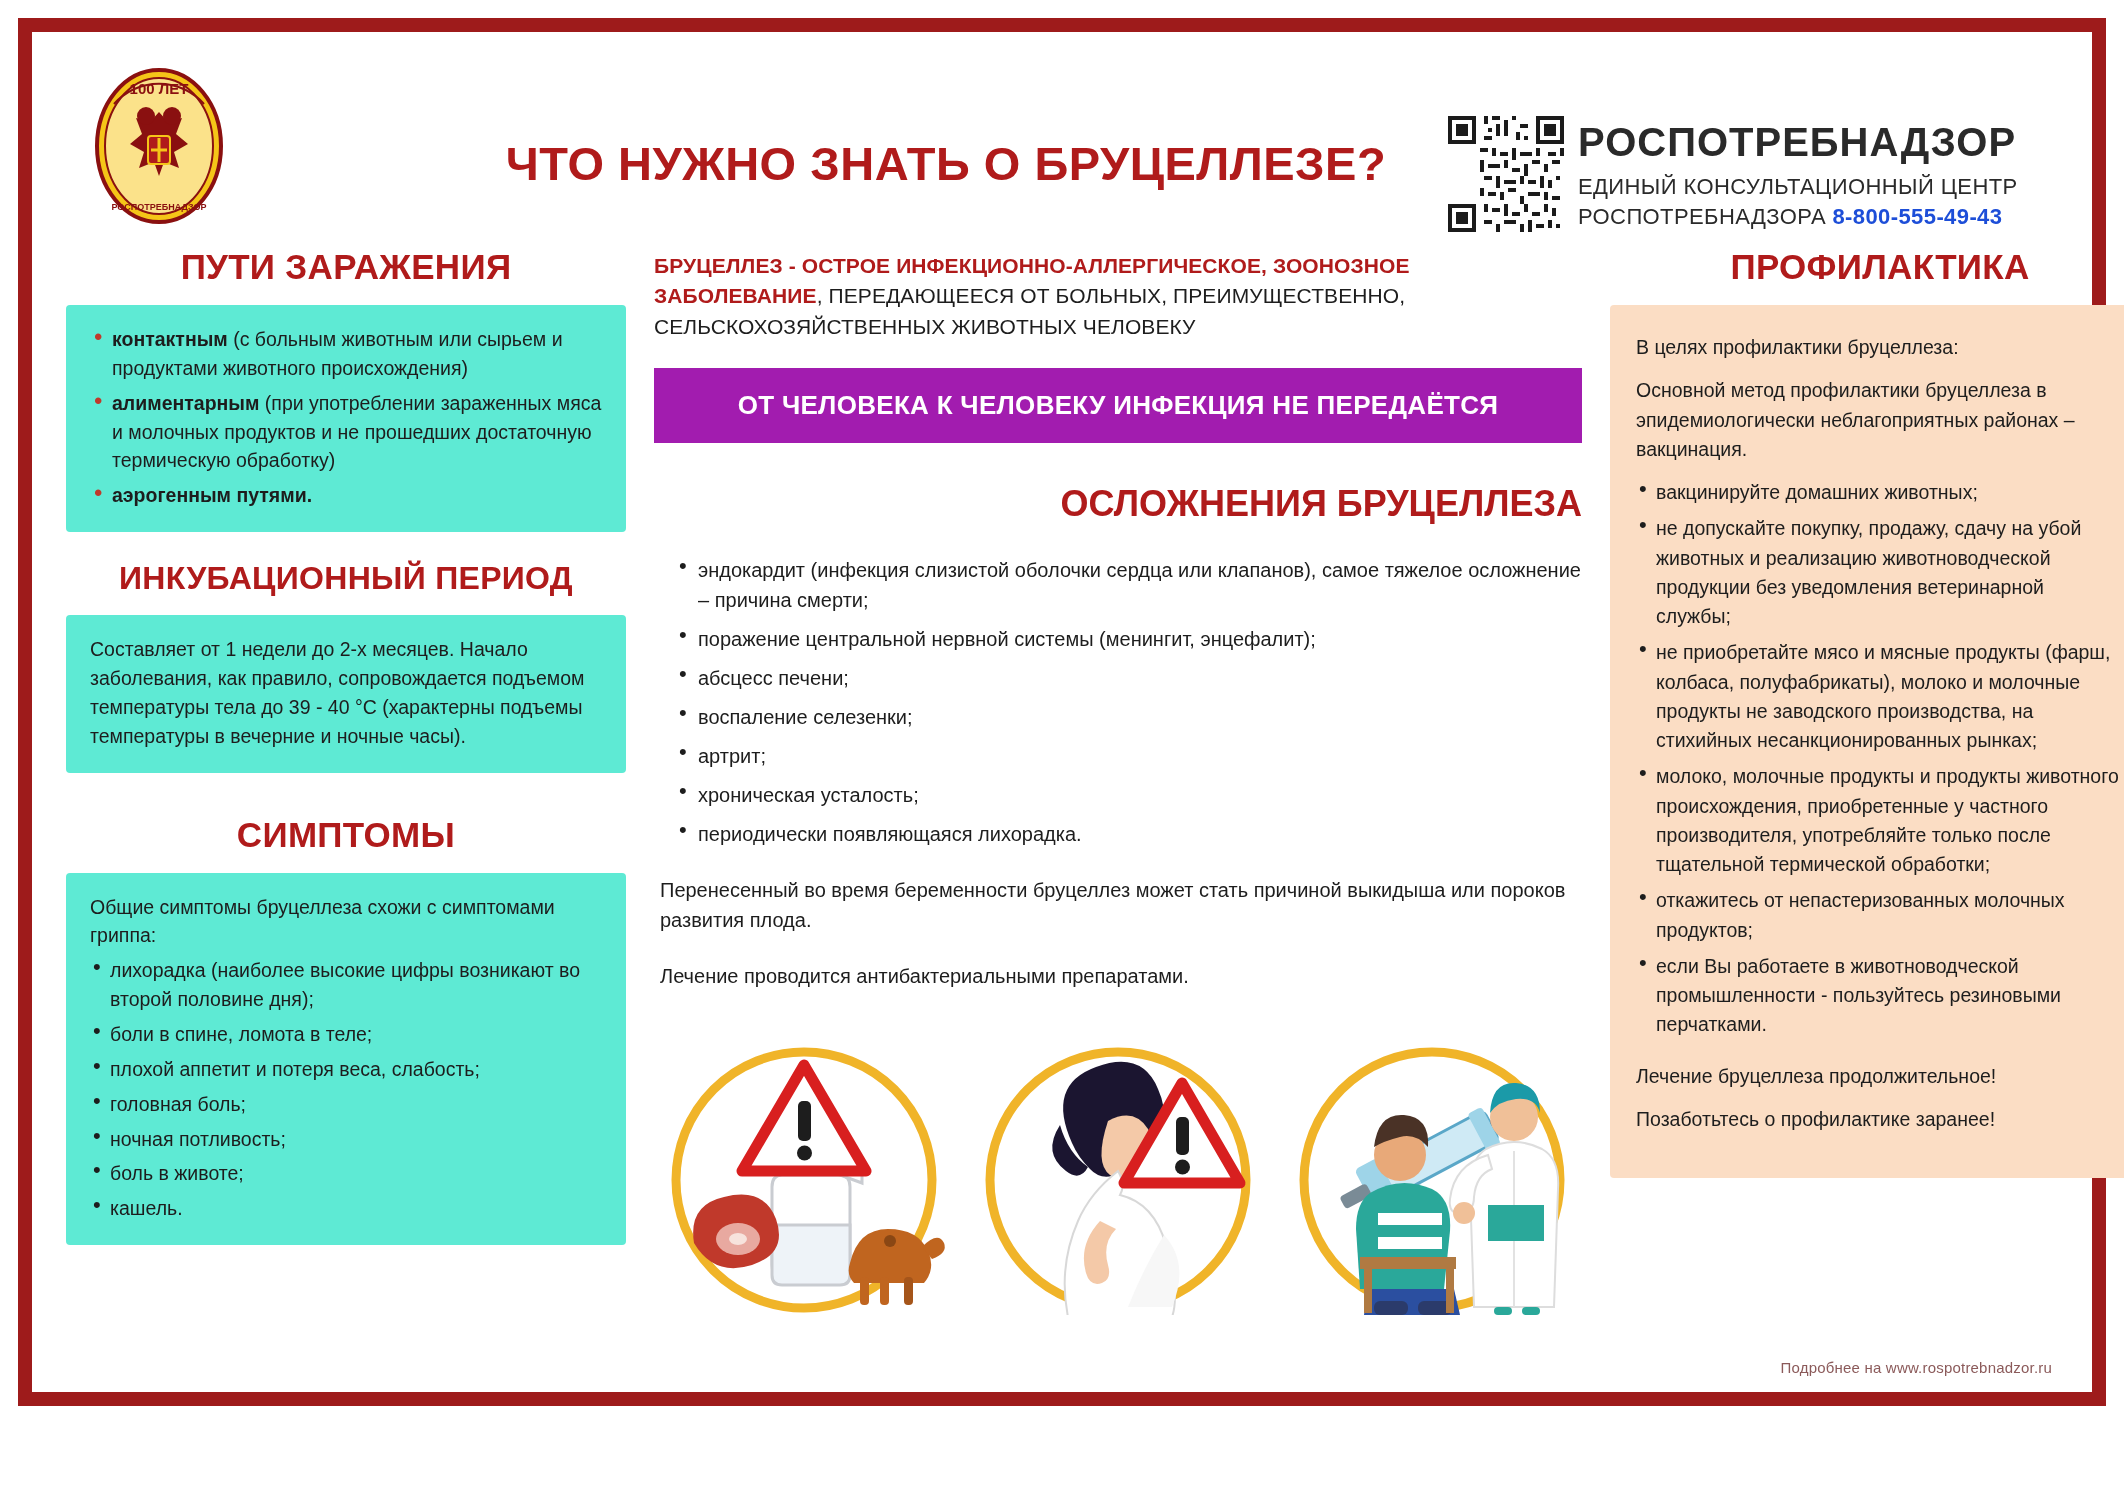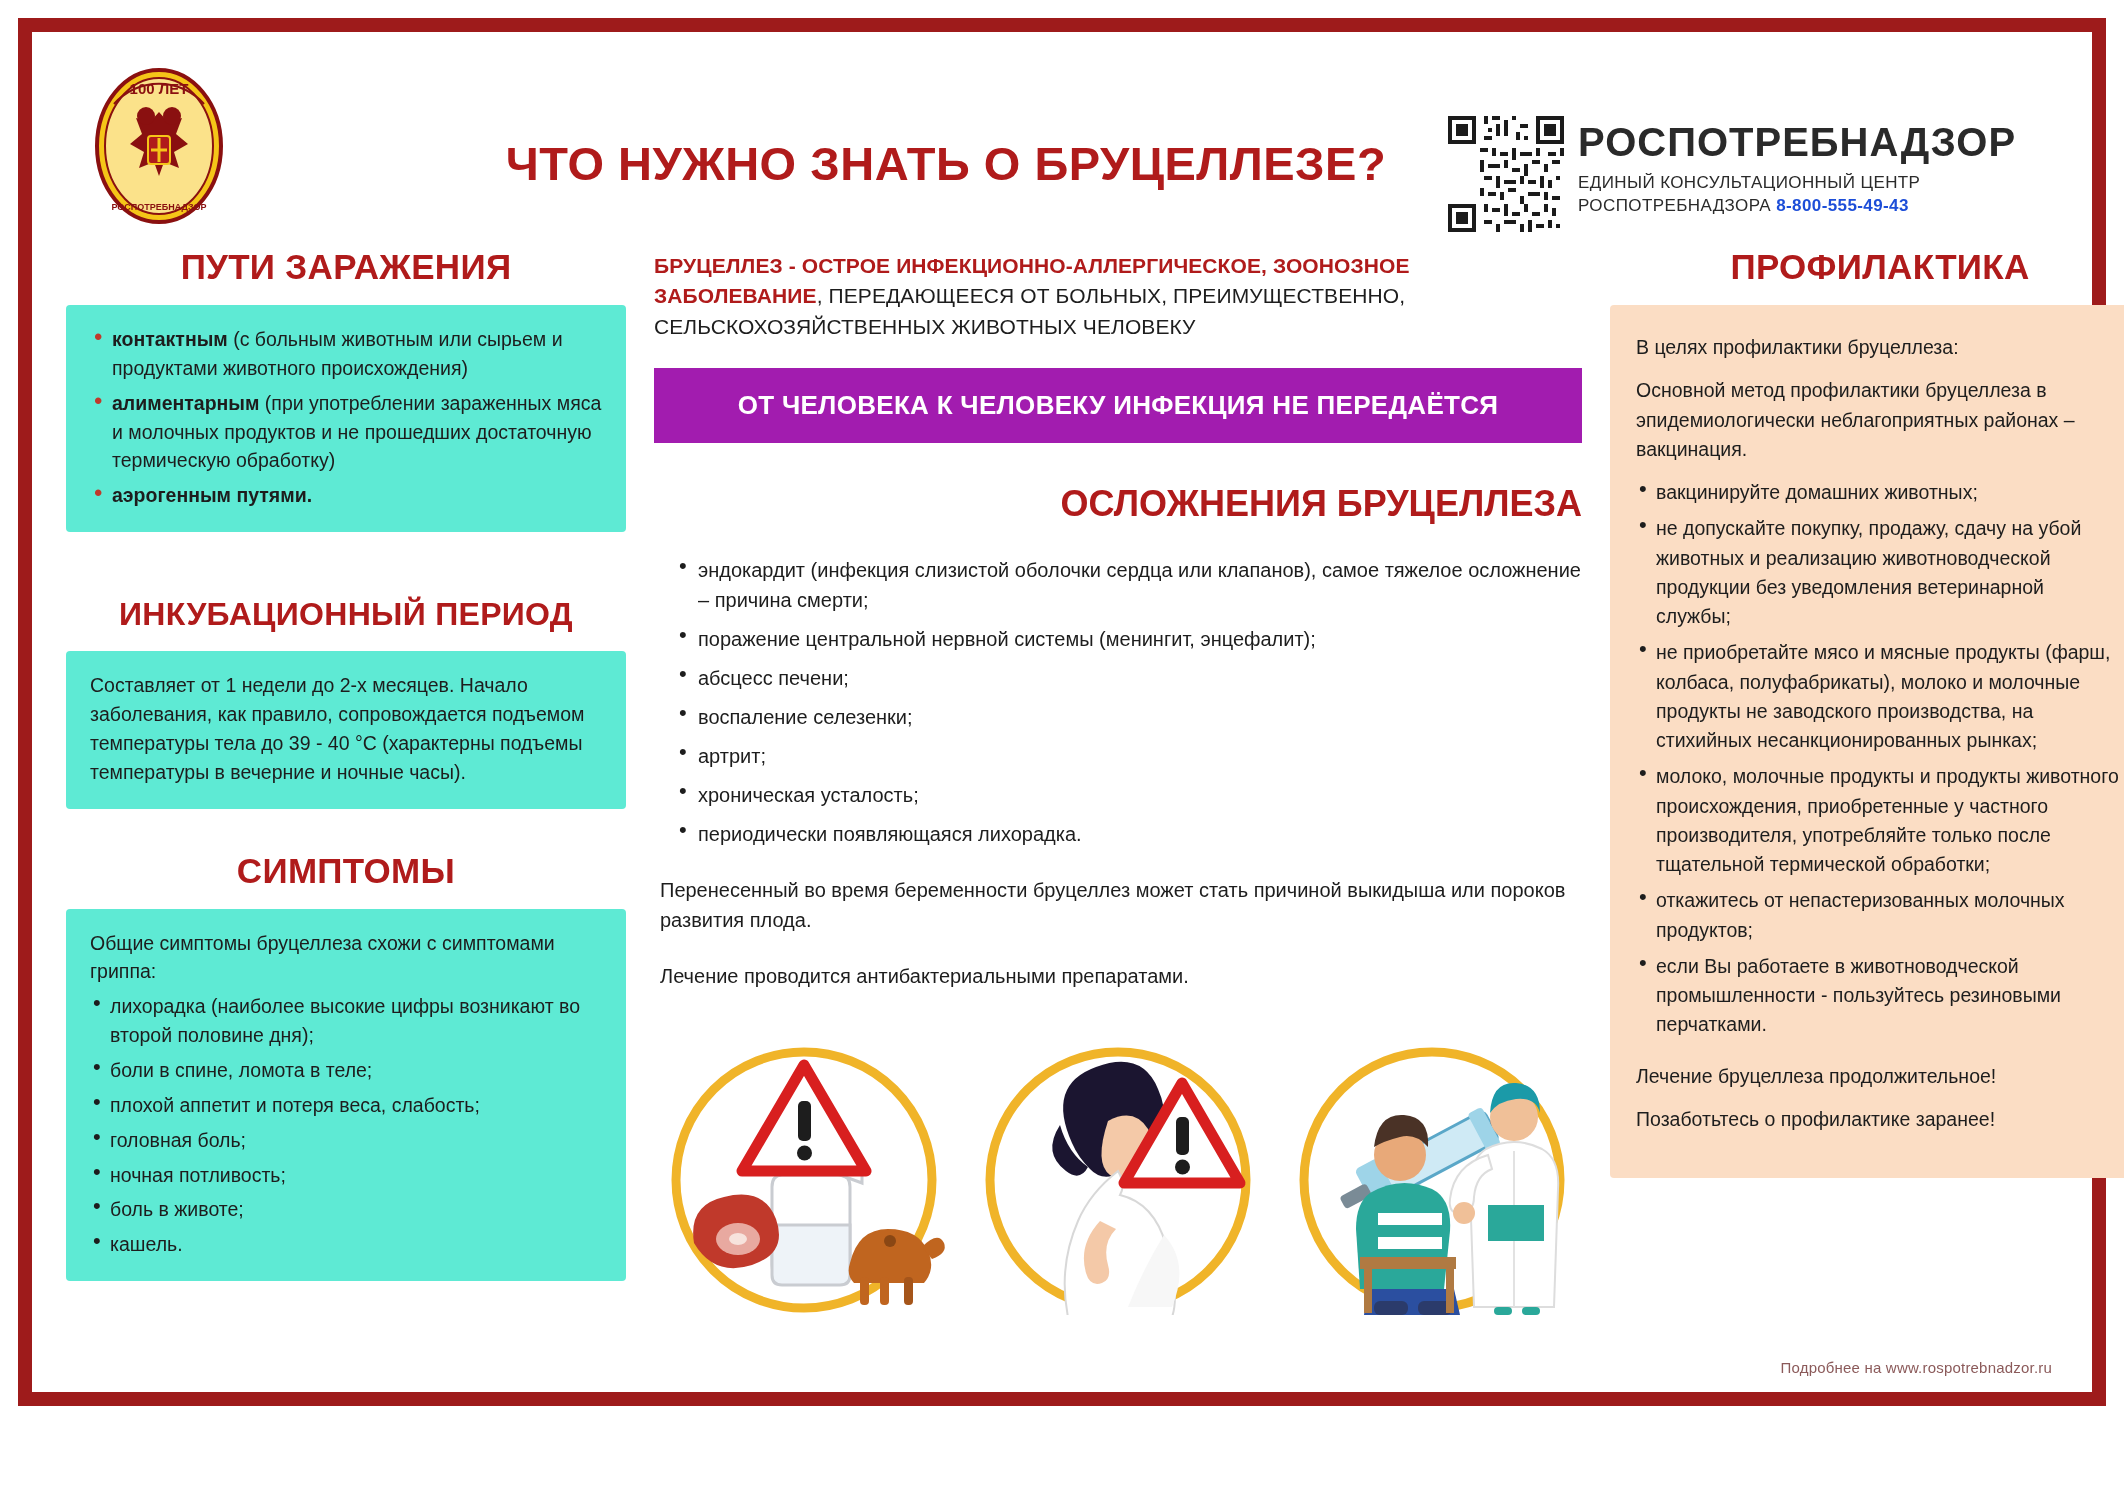--- a/index.html
+++ b/index.html
@@ -65,21 +65,21 @@
     position: absolute;
     left: 130px; top: 6px;
     font-size: 40px;
     font-weight: bold;
     color: #2a2a2a;
     letter-spacing: 1px;
   }
   .brand-sub {
     position: absolute;
     left: 130px; top: 58px;
-    font-size: 17px;
+    font-size: 22px;
     color: #2a2a2a;
     letter-spacing: 0.4px;
     line-height: 1.35;
   }
   .brand-phone { color:#1d4ed8; font-weight:bold;text-align:right; }
 
   
   .columns {
     position: absolute;
     left: 34px; right: 34px; top: 215px; bottom: 12px;
@@ -336,21 +336,21 @@
               <span class="bold">контактным</span><span> (с больным животным или сырьем и продуктами животного происхождения)</span>
             </p>
             <p class="bullet-red">
               <span class="bold">алиментарным</span><span> (при употреблении зараженных мяса и молочных продуктов и не прошедших достаточную термическую обработку)</span>
             </p>
             <p class="bullet-red">
               <span class="bold">аэрогенным путями.</span><span></span>
             </p>
           </div>
 
-          <h2 class="sec-title small" style="margin-top:64px;">ИНКУБАЦИОННЫЙ ПЕРИОД</h2>
+          <h2 class="sec-title small" style="margin-top:28px;">ИНКУБАЦИОННЫЙ ПЕРИОД</h2>
 
           <div class="gray-box">
             <p>Составляет от 1 недели до 2-х месяцев. Начало заболевания, как правило, сопровождается подъемом температуры тела до 39 - 40 °C (характерны подъемы температуры в вечерние и ночные часы).</p>
           </div>
 
           <h2 class="sec-title" style="margin-top:42px;">СИМПТОМЫ</h2>
 
           <div class="gray-box">
             <p>Общие симптомы бруцеллеза схожи с симптомами гриппа:</p>
             <p class="li">лихорадка (наиболее высокие цифры возникают во второй половине дня);</p>

